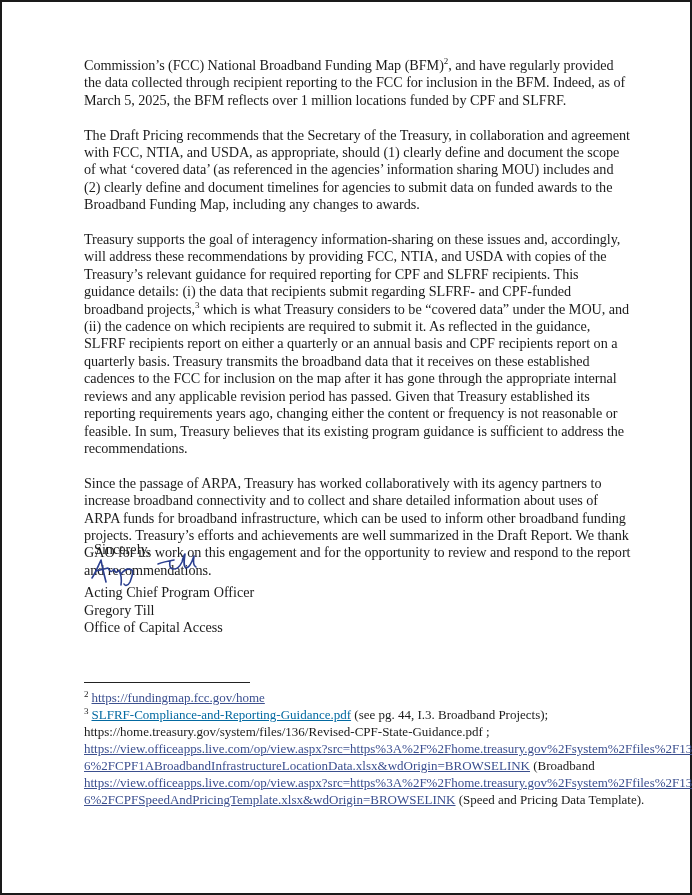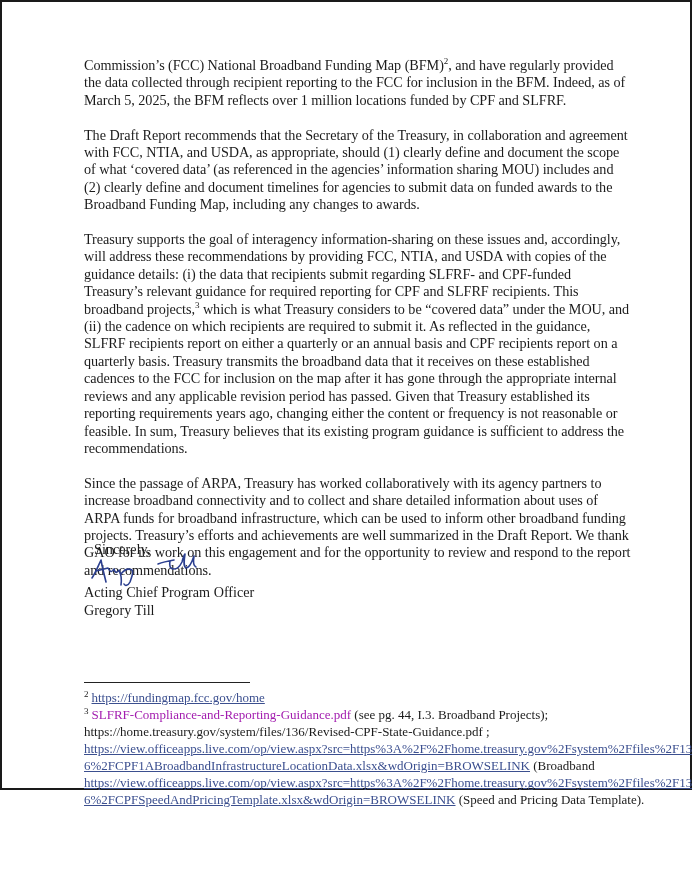--- a/index.html
+++ b/index.html
@@ -9,21 +9,21 @@
     }
     body {
       width: 692px;
       height: 895px;
       overflow: hidden;
     }
     .page {
       position: relative;
       box-sizing: border-box;
       width: 692px;
-      height: 790px;
+      height: 895px;
       border: 2px solid #1a1a1a;
       background: #ffffff;
       font-family: "Liberation Serif", serif;
       color: #1b1b1b;
     }
     .body-text {
       position: absolute;
       left: 82px;
       top: 55px;
       width: 580px;
@@ -78,21 +78,22 @@
       top: 687px;
       width: 600px;
       font-size: 13px;
       line-height: 17px;
     }
     .fn-line {
       display: block;
       white-space: nowrap;
     }
     .link {
-      color: #a21caf;
+      color: #0369a1;
+      text-decoration: underline;
     }
     .small-link {
       color: #3b4f8f;
       text-decoration: underline;
       font-size: 13px;
     }
     .fn-num {
       font-size: 9px;
       vertical-align: super;
       line-height: 0;
@@ -106,32 +107,32 @@
 
   <div class="body-text">
 
     <p class="para">
       <span class="line"><span>Commission’s (FCC) National Broadband Funding Map (BFM)</span><sup>2</sup><span>, and have regularly provided</span></span>
       <span class="line">the data collected through recipient reporting to the FCC for inclusion in the BFM. Indeed, as of</span>
       <span class="line">March 5, 2025, the BFM reflects over 1 million locations funded by CPF and SLFRF.</span>
     </p>
 
     <p class="para">
-      <span class="line">The Draft Report recommends that the Secretary of the Treasury, in collaboration and agreement</span>
+      <span class="line">The Draft Pricing recommends that the Secretary of the Treasury, in collaboration and agreement</span>
       <span class="line">with FCC, NTIA, and USDA, as appropriate, should (1) clearly define and document the scope</span>
       <span class="line">of what ‘covered data’ (as referenced in the agencies’ information sharing MOU) includes and</span>
       <span class="line">(2) clearly define and document timelines for agencies to submit data on funded awards to the</span>
       <span class="line">Broadband Funding Map, including any changes to awards.</span>
     </p>
 
     <p class="para">
       <span class="line">Treasury supports the goal of interagency information-sharing on these issues and, accordingly,</span>
       <span class="line">will address these recommendations by providing FCC, NTIA, and USDA with copies of the</span>
+      <span class="line">Treasury’s relevant guidance for required reporting for CPF and SLFRF recipients. This</span>
       <span class="line">guidance details: (i) the data that recipients submit regarding SLFRF- and CPF-funded</span>
-      <span class="line">Treasury’s relevant guidance for required reporting for CPF and SLFRF recipients. This</span>
       <span class="line"><span>broadband projects,</span><sup>3</sup><span> which is what Treasury considers to be “covered data” under the MOU, and</span></span>
       <span class="line">(ii) the cadence on which recipients are required to submit it. As reflected in the guidance,</span>
       <span class="line">SLFRF recipients report on either a quarterly or an annual basis and CPF recipients report on a</span>
       <span class="line">quarterly basis. Treasury transmits the broadband data that it receives on these established</span>
       <span class="line">cadences to the FCC for inclusion on the map after it has gone through the appropriate internal</span>
       <span class="line">reviews and any applicable revision period has passed. Given that Treasury established its</span>
       <span class="line">reporting requirements years ago, changing either the content or frequency is not reasonable or</span>
       <span class="line">feasible. In sum, Treasury believes that its existing program guidance is sufficient to address the</span>
       <span class="line">recommendations.</span>
     </p>
@@ -151,20 +152,21 @@
   <svg class="signature" viewBox="0 0 130 36">
     <g fill="none" stroke="#2b3f8f" stroke-width="1.6" stroke-linecap="round" stroke-linejoin="round">
       <path d="M4 26 C8 20, 11 12, 13 8 C14 14, 16 22, 18 30 M8 19 C12 18, 16 17, 20 16 C22 20, 24 21, 26 17 C27 21, 29 22, 31 18 C33 22, 34 26, 33 33 M33 22 C36 18, 40 16, 44 18 C46 20, 44 24, 42 30 C40 34, 37 34, 36 32"></path>
       <path d="M70 12 C75 10, 80 9, 86 8 M82 9 C81 14, 82 17, 86 17 C89 17, 92 14, 94 10 C95 6, 96 3, 97 2 C96 8, 95 14, 98 16 C101 16, 104 10, 106 4 C105 10, 105 14, 108 15"></path>
     </g>
   </svg>
 
   <div class="signer">
     <div>Acting Chief Program Officer</div>
     <div>Gregory Till</div>
+    <div>Office of Capital Access</div>
   </div>
 
   <div class="footnote-rule"></div>
 
   <div class="footnotes">
     <span class="fn-line"><span class="fn-num">2</span><a class="small-link">https://fundingmap.fcc.gov/home</a></span>
     <span class="fn-line"><span class="fn-num">3</span><a class="link">SLFRF-Compliance-and-Reporting-Guidance.pdf</a><span> (see pg. 44, I.3. Broadband Projects);</span></span>
     <span class="fn-line">https://home.treasury.gov/system/files/136/Revised-CPF-State-Guidance.pdf ;</span>
     <span class="fn-line"><a class="small-link">https://view.officeapps.live.com/op/view.aspx?src=https%3A%2F%2Fhome.treasury.gov%2Fsystem%2Ffiles%2F13</a></span>
     <span class="fn-line"><a class="small-link">6%2FCPF1ABroadbandInfrastructureLocationData.xlsx&amp;wdOrigin=BROWSELINK</a><span> (Broadband</span></span>

